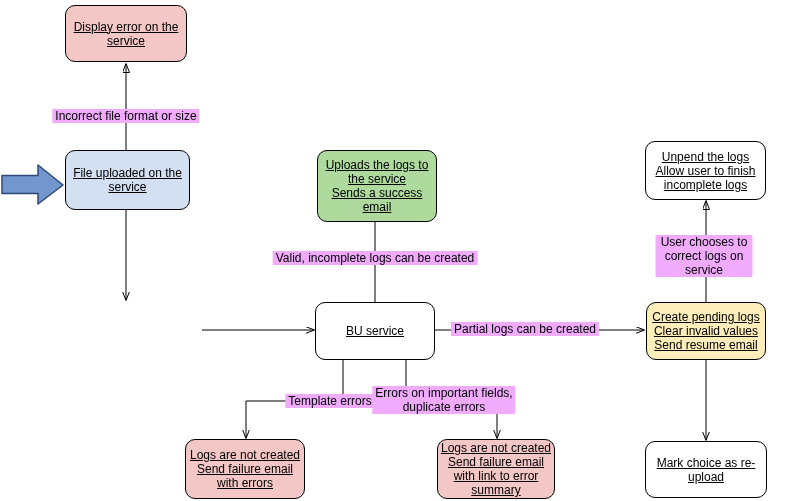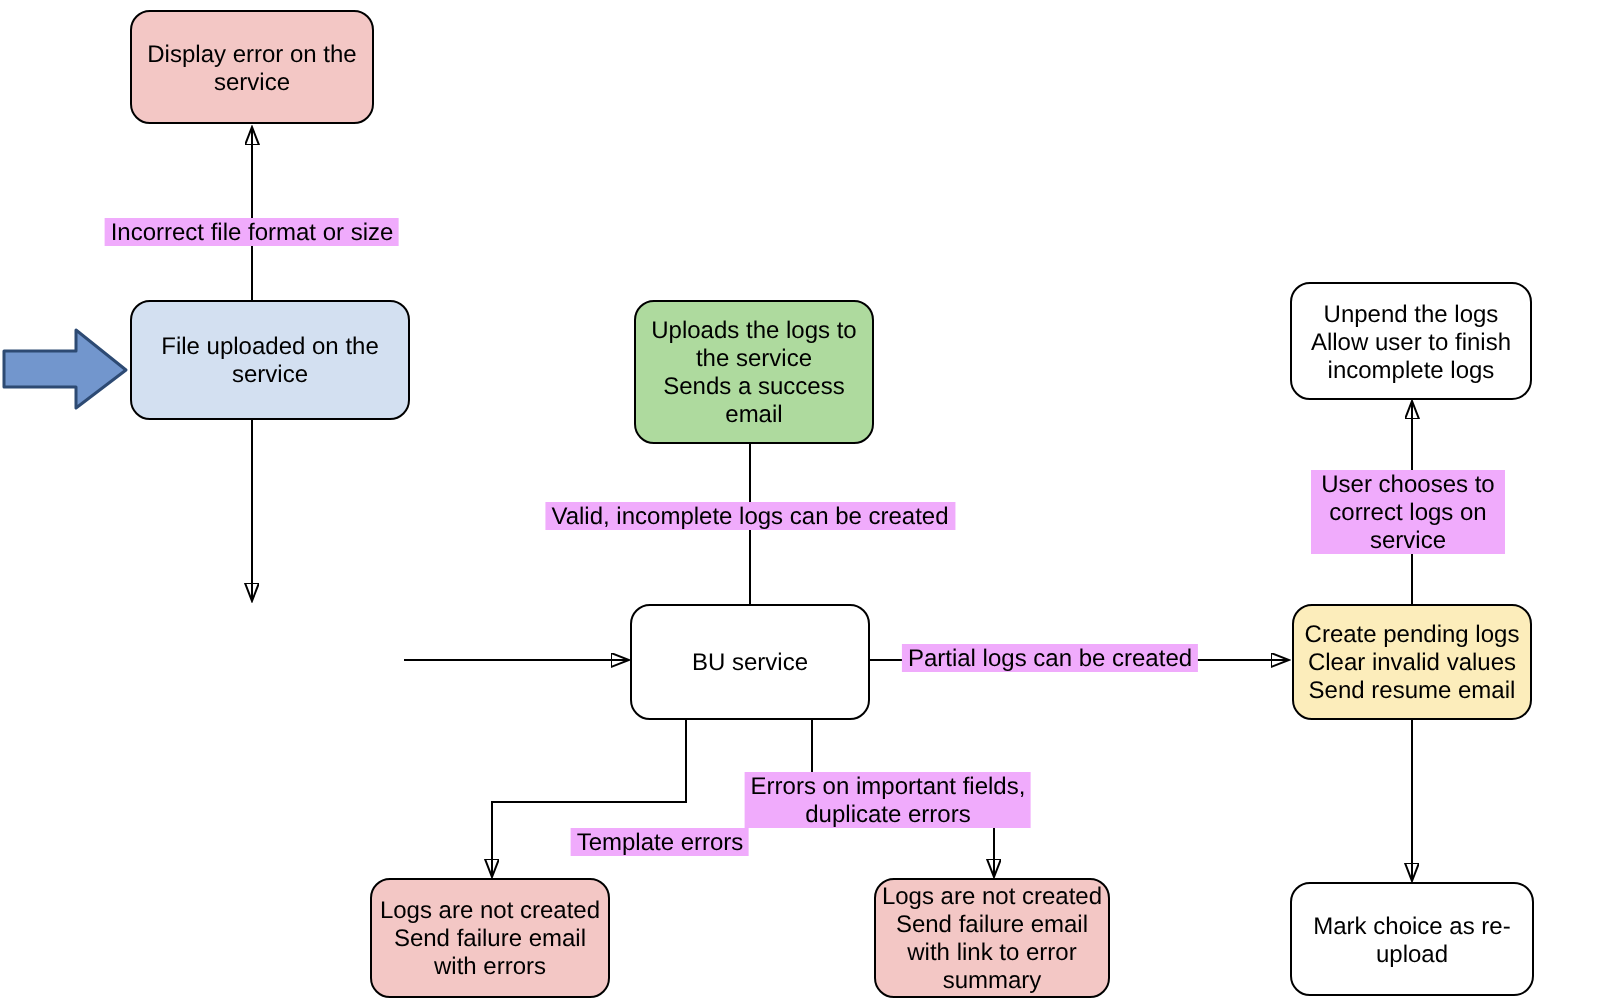--- a/index.html
+++ b/index.html
@@ -18,21 +18,21 @@
     border:1px solid #000000;
     border-radius:10px;
     display:flex;
     align-items:center;
     justify-content:center;
     font-size:12px;
     line-height:14px;
     color:#000000;
     text-align:center;
   }
-  .node span{white-space:pre-line;display:block;}
+  .node span{white-space:pre-line;display:block;text-decoration:underline;}
   .pink{background:#f3c7c5;}
   .blue{background:#d3e0f1;}
   .green{background:#aeda9e;}
   .yellow{background:#fcedbb;}
   .white{background:#ffffff;}
   .edge-label{
     position:absolute;
     transform:translate(-50%,-50%);
     background:#f0abfc;
     font-size:12px;
@@ -64,21 +64,21 @@
     <path d="M706,302 L706,201" marker-end="url(#ah)"></path>
     <path d="M706,360 L706,440" marker-end="url(#ah)"></path>
     <polygon points="2,175.5 38,175.5 38,165 63,185 38,204 38,193.5 2,193.5" fill="#7296cd" stroke="#2d4a73" stroke-width="1.5" stroke-linejoin="round"></polygon>
   </svg>
 
   <div class="node pink" style="left:65px;top:5px;width:122px;height:57px;">
     <span>Display error on the
 service</span>
   </div>
 
-  <div class="node blue" style="left:65px;top:150px;width:140px;height:60px;">
+  <div class="node blue" style="left:65px;top:150px;width:125px;height:60px;">
     <span>File uploaded on the
 service</span>
   </div>
 
 
   <div class="node white" style="left:315px;top:302px;width:120px;height:58px;">
     <span>BU service</span>
   </div>
 
   <div class="node green" style="left:317px;top:150px;width:120px;height:72px;">
@@ -114,18 +114,18 @@
   </div>
 
   <div class="node white" style="left:645px;top:441px;width:122px;height:57px;">
     <span>Mark choice as re-
 upload</span>
   </div>
 
   <span class="edge-label" style="left:126px;top:116px;">Incorrect file format or size</span>
   <span class="edge-label" style="left:375px;top:258px;">Valid, incomplete logs can be created</span>
   <span class="edge-label" style="left:525px;top:329px;">Partial logs can be created</span>
-  <span class="edge-label" style="left:330px;top:421px;">Template errors</span>
+  <span class="edge-label" style="left:330px;top:401px;">Template errors</span>
   <span class="edge-label" style="left:444px;top:400px;">Errors on important fields,
 duplicate errors</span>
   <span class="edge-label" style="left:704px;top:256px;">User chooses to correct logs on service</span>
 
 </div>
 
 </body></html>

